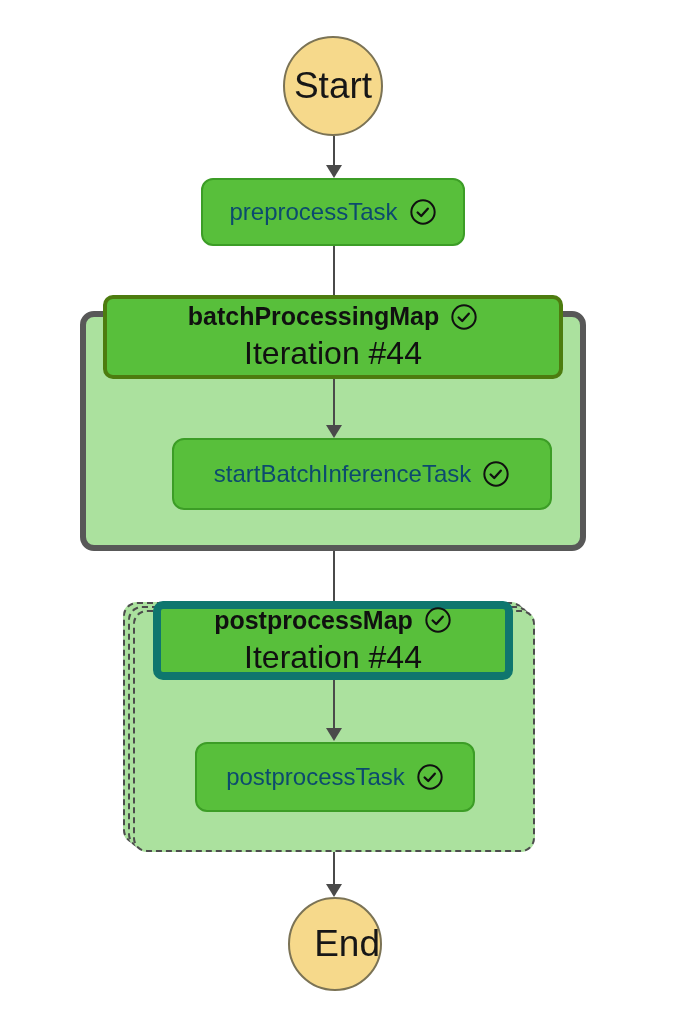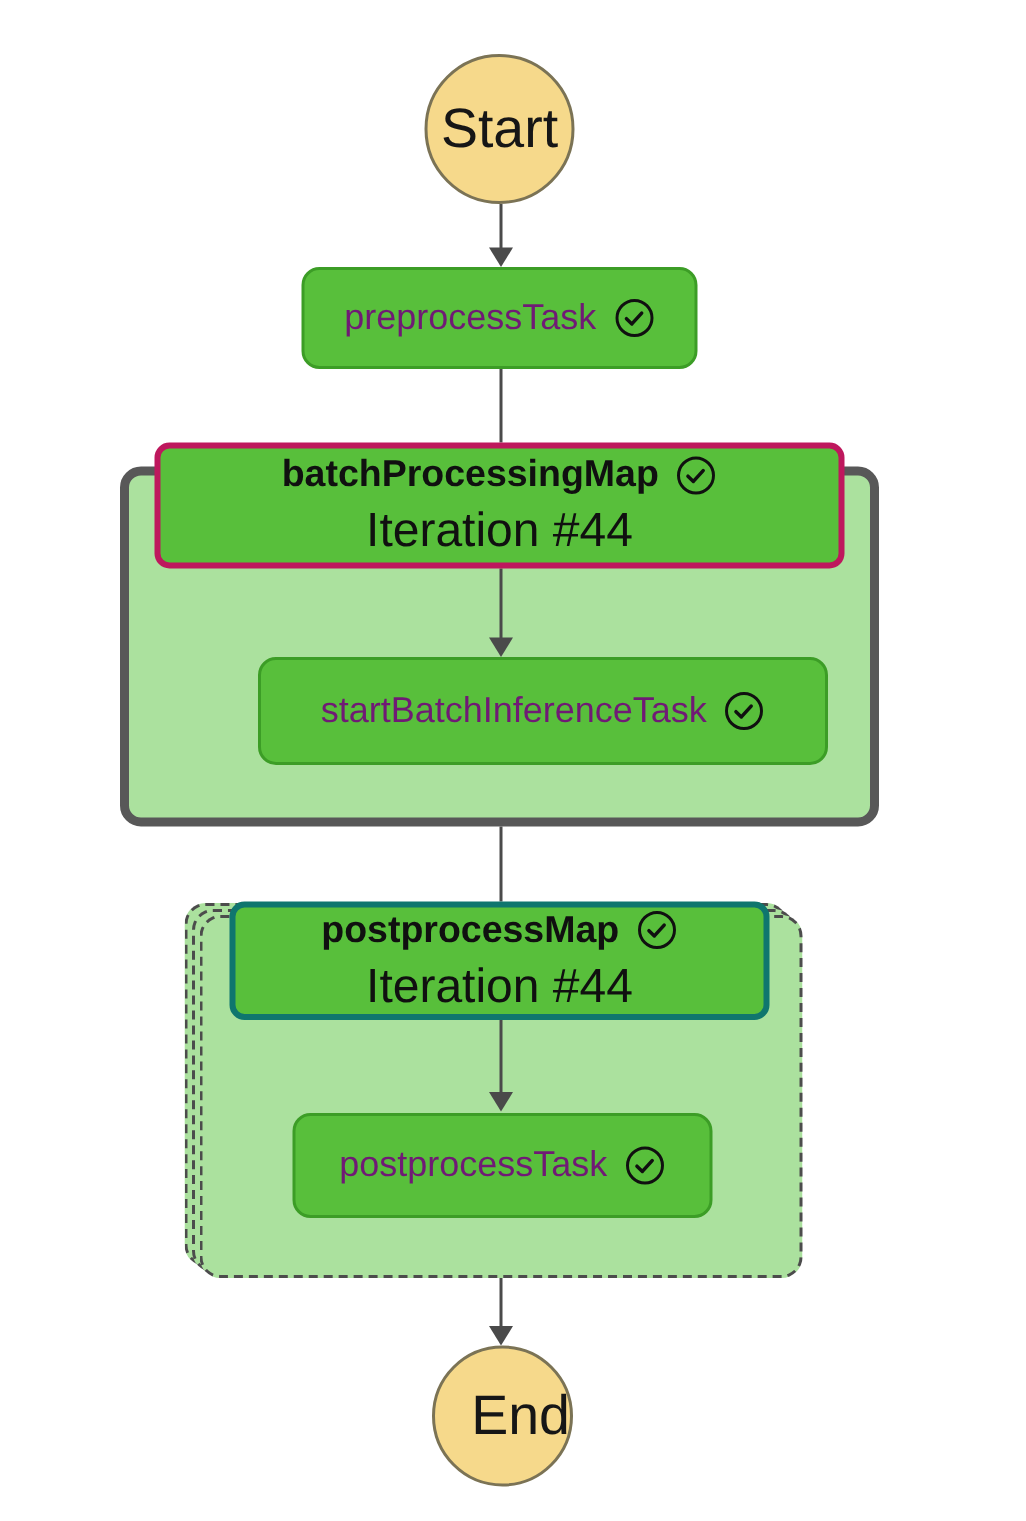--- a/index.html
+++ b/index.html
@@ -10,40 +10,40 @@
   .terminal{
     position:absolute;border-radius:50%;
     background:#F6D98B;border:2px solid #7B7355;
     display:flex;align-items:center;justify-content:center;
     font-size:37px;color:#161616;box-sizing:border-box;
   }
   .task-node{
     position:absolute;box-sizing:border-box;
     background:#58BF3B;border:2px solid #3C9D26;border-radius:12px;
     display:flex;align-items:center;justify-content:center;gap:11px;
-    font-size:24px;color:#701a75;z-index:5;
+    font-size:24px;color:#0c4a6e;z-index:5;
   }
   .map-container{
     position:absolute;box-sizing:border-box;
     background:#ABE19E;border:6px solid #585858;border-radius:14px;z-index:2;
   }
   .stack-card{
     position:absolute;box-sizing:border-box;
     background:#ABE19E;border:2px dashed #4C4C4C;border-radius:14px;
   }
   .map-header{
     position:absolute;box-sizing:border-box;
     background:#58BF3B;border-radius:10px;
     display:flex;flex-direction:column;align-items:center;justify-content:center;
     row-gap:4px;z-index:6;color:#101010;
   }
   .map-header .title-row{display:flex;align-items:center;gap:11px;font-weight:bold;font-size:25px;}
   .map-header .iter-row{font-size:32px;}
-  .hdr-gray{border:4px solid #be185d;text-align:right;}
-  .hdr-green{border:4px solid #0f766e;}
+  .hdr-gray{border:4px solid #4d7c0f;text-align:right;}
+  .hdr-green{border:8px solid #0f766e;}
   .vline{position:absolute;width:2px;background:#4A4A4A;z-index:1;}
   .arrowhead{
     position:absolute;width:0;height:0;z-index:1;
     border-left:8px solid transparent;border-right:8px solid transparent;
     border-top:13px solid #4A4A4A;
   }
   .check-icon{display:inline-flex;line-height:0;}
 </style>
 </head>
 <body>

